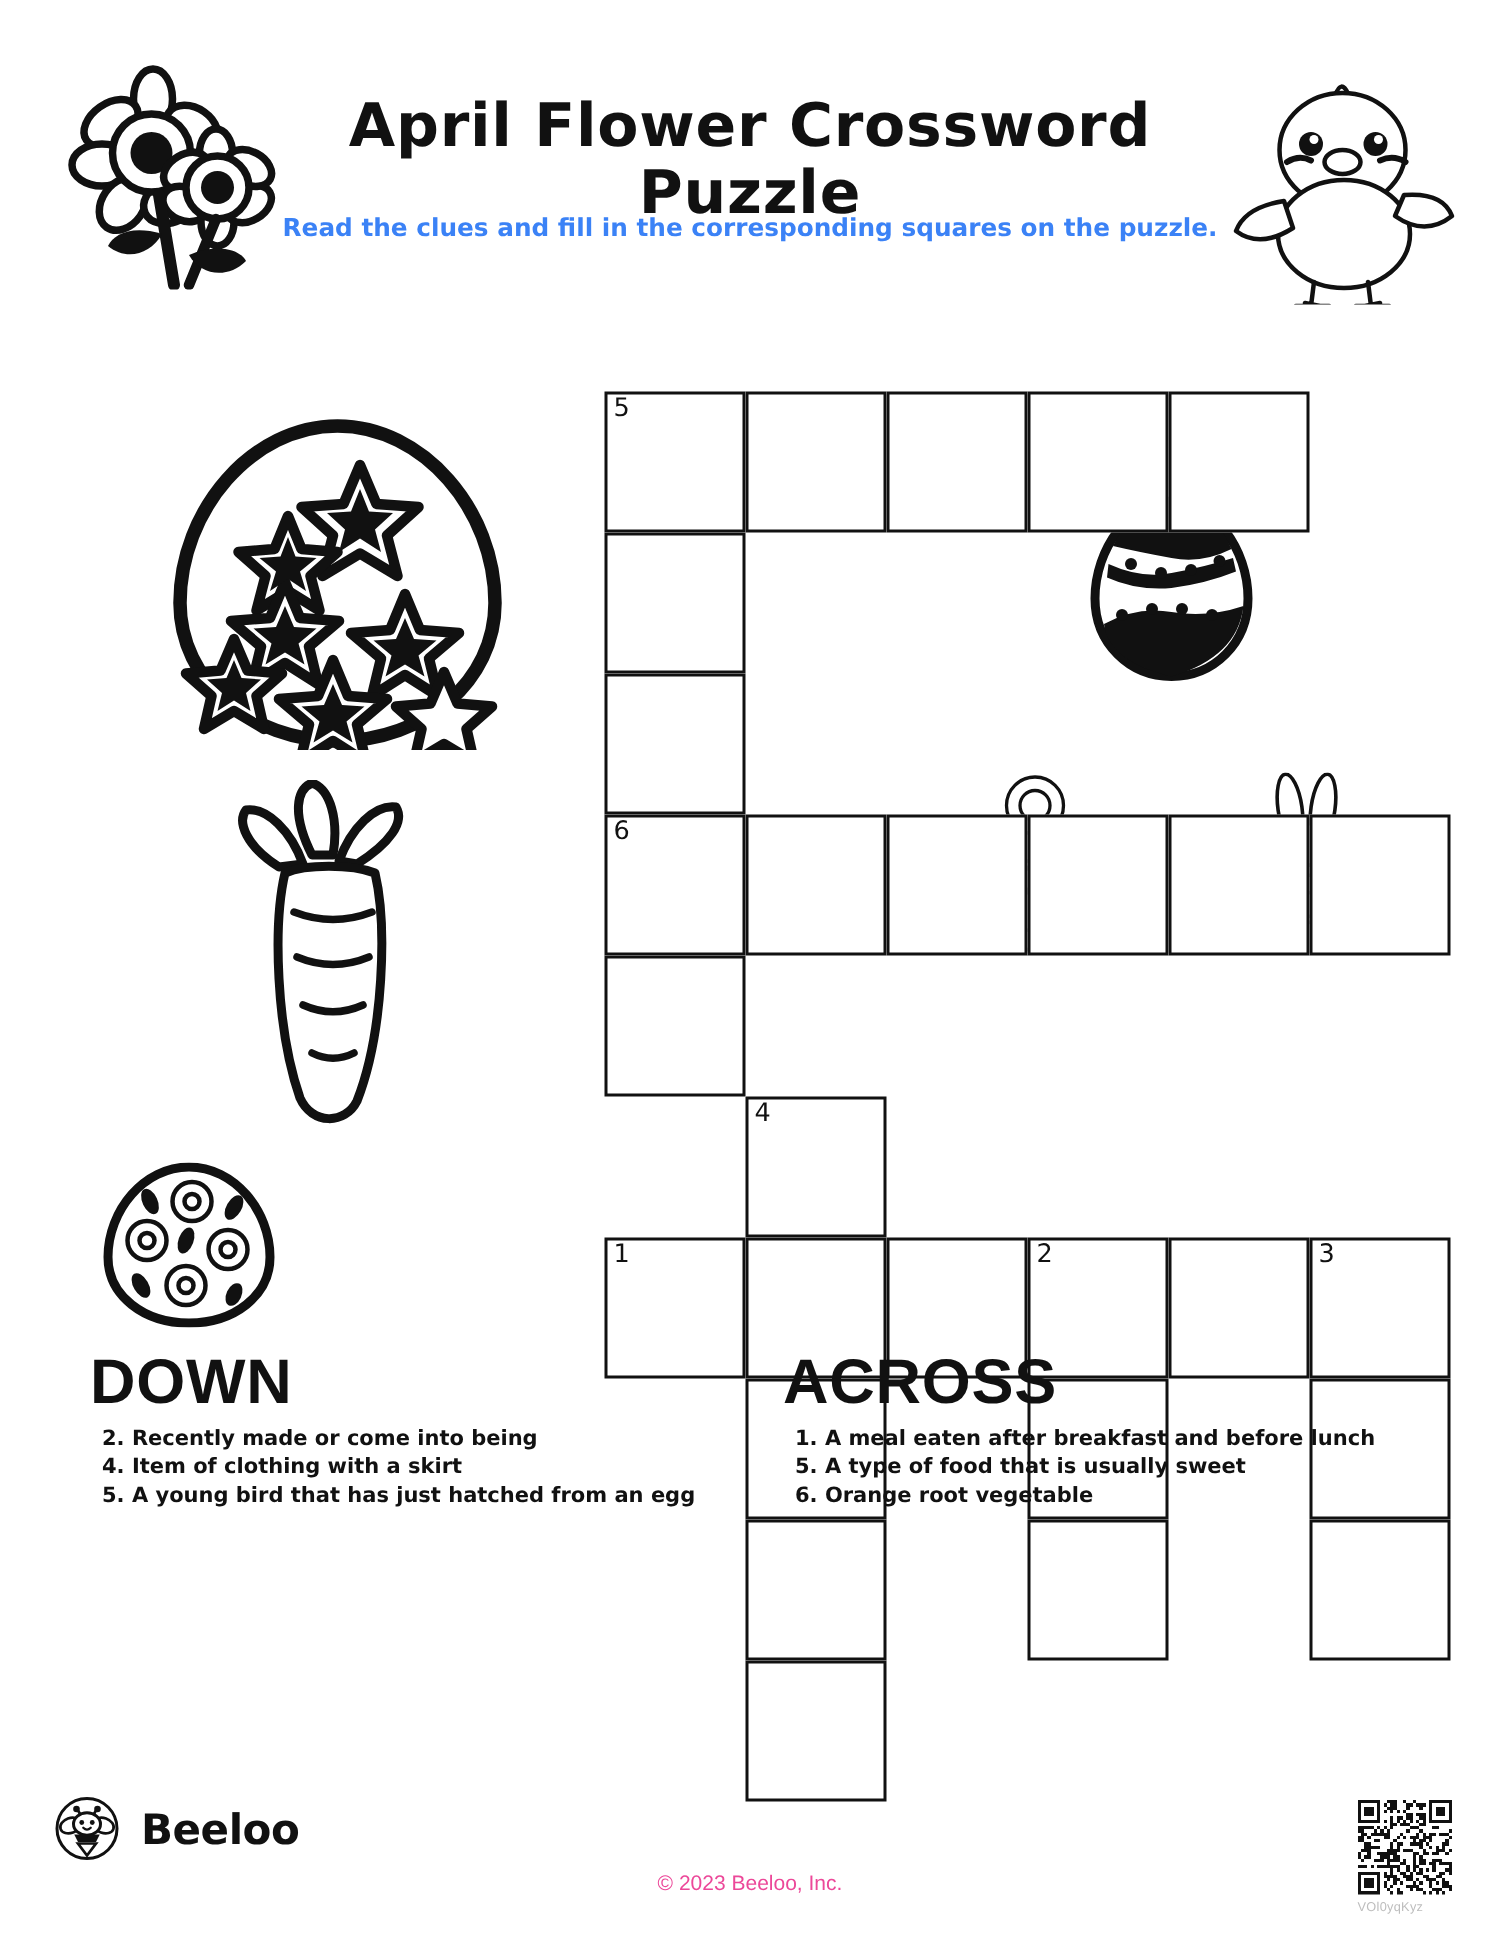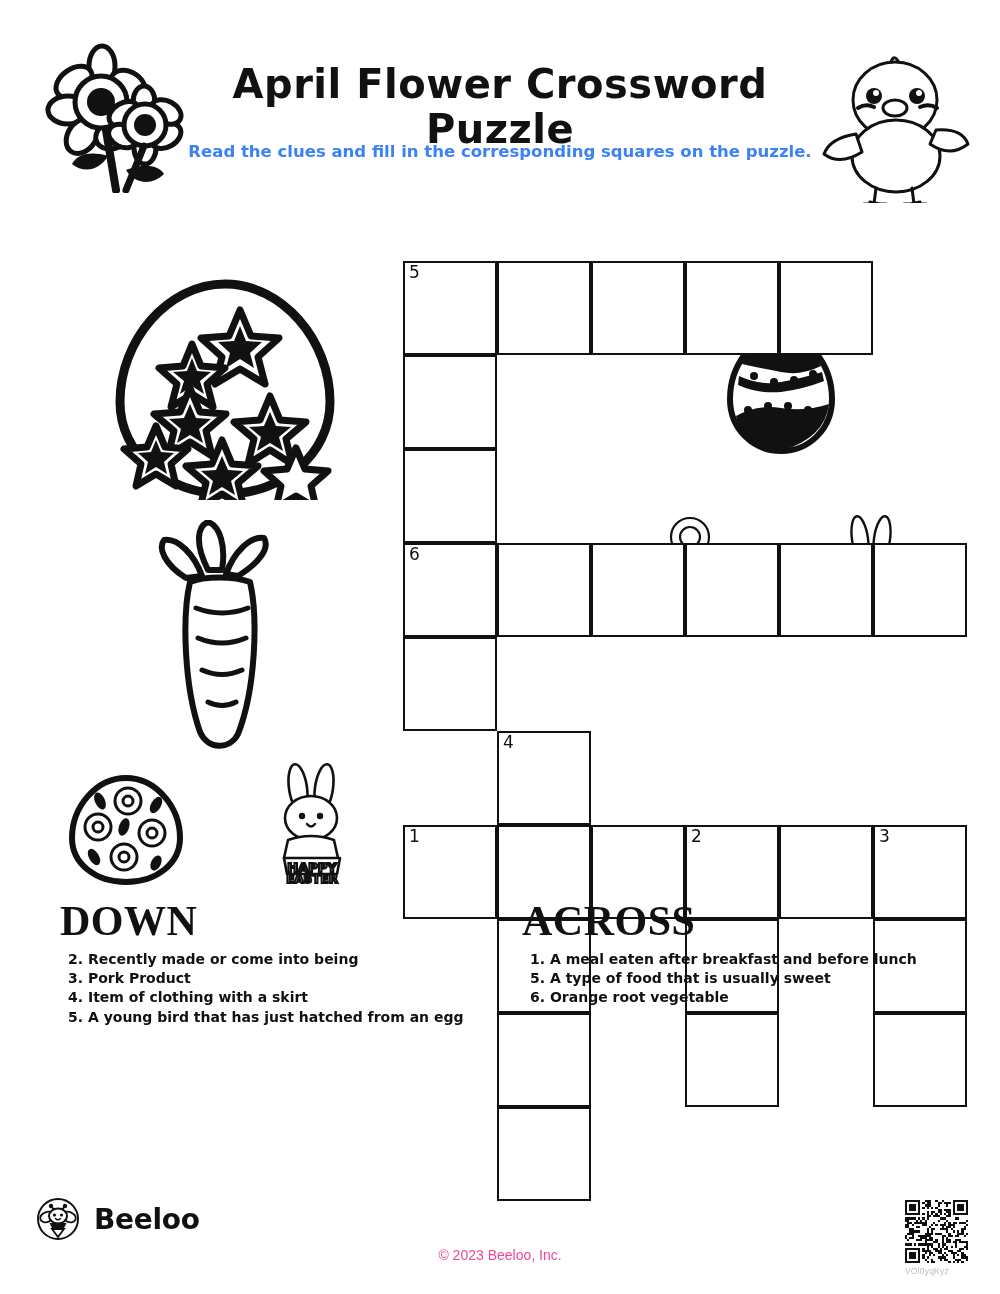--- a/index.html
+++ b/index.html
@@ -50,21 +50,21 @@
   .flower-pot{ left:634px; top:515px; width:115px; height:122px; }
   .bunny-sm  { left:838px; top:515px; width:66px; height:112px; }
 
   
   .clues { position:absolute; left:0; top:900px; width:1000px; height:290px; }
   .clue-col { position:absolute; top:0; }
   .col-down   { left:60px;  width:430px; }
   .col-across { left:522px; width:430px; }
   .clue-heading {
     font-size:42px; font-weight:700; color:#111; letter-spacing:0.5px;
-    font-family:Liberation Serif, serif; line-height:1.0;
+    font-family:Liberation Sans, sans-serif; line-height:1.0;
     margin-bottom:8px;
   }
   .clue-list { list-style:none; }
   .clue-item {
     font-size:14px; font-weight:700; color:#111; line-height:1.30;
     font-family:"DejaVu Sans", sans-serif;
     padding-left:26px; text-indent:-18px;
     margin-bottom:1px;
   }
   .col-across .clue-item { padding-left:24px; text-indent:-16px; }
@@ -208,36 +208,20 @@
       <g fill="#111">
         <ellipse cx="88" cy="30" rx="5" ry="9" transform="rotate(30 88 30)"></ellipse>
         <ellipse cx="32" cy="26" rx="5" ry="9" transform="rotate(-25 32 26)"></ellipse>
         <ellipse cx="56" cy="52" rx="5" ry="9" transform="rotate(20 56 52)"></ellipse>
         <ellipse cx="26" cy="82" rx="5" ry="9" transform="rotate(-30 26 82)"></ellipse>
         <ellipse cx="88" cy="88" rx="5" ry="8" transform="rotate(25 88 88)"></ellipse>
       </g>
     </svg>
   </div>
 
-  <div class="bunny-he">
-    <svg viewBox="0 0 100 122" width="100" height="122">
-      <g fill="#fff" stroke="#111" stroke-width="2.6" stroke-linejoin="round">
-        <ellipse cx="36" cy="26" rx="9" ry="24" transform="rotate(-8 36 26)"></ellipse>
-        <ellipse cx="62" cy="26" rx="9" ry="24" transform="rotate(8 62 26)"></ellipse>
-        <ellipse cx="49" cy="56" rx="26" ry="22"></ellipse>
-        <path d="M26 78 q23 -8 46 0 l4 18 q-27 8 -54 0 Z"></path>
-        <path d="M22 96 h56 l-3 16 h-50 Z"></path>
-      </g>
-      <circle cx="40" cy="54" r="3.2" fill="#111"></circle>
-      <circle cx="58" cy="54" r="3.2" fill="#111"></circle>
-      <path d="M45 62 q4 5 8 0" stroke="#111" stroke-width="2.4" fill="none" stroke-linecap="round"></path>
-      <text x="50" y="110" font-size="13" font-weight="700" text-anchor="middle" fill="#fff" stroke="#111" stroke-width="2.2" font-family="DejaVu Sans, sans-serif">HAPPY</text>
-      <text x="50" y="121" font-size="12" font-weight="700" text-anchor="middle" fill="#fff" stroke="#111" stroke-width="2" font-family="DejaVu Sans, sans-serif">EASTER</text>
-    </svg>
-  </div>
 
   <div class="grid-area">
 
     <div class="grid-deco egg-dark">
       <svg viewBox="0 0 110 125" width="110" height="125">
         <path d="M55 4 C83 4 106 36 106 69 C106 99 83 121 55 121 C27 121 4 99 4 69 C4 36 27 4 55 4 Z" fill="#fff" stroke="#111" stroke-width="6"></path>
         <path d="M16 34 C26 12 44 4 55 4 C68 4 86 14 95 36 q-20 10 -40 6 q-22 -4 -39 -8 Z" fill="#111"></path>
         <path d="M13 46 q22 10 42 6 q22 -4 41 -10 l2 9 q-20 8 -43 11 q-23 2 -43 -7 Z" fill="#111"></path>
         <path d="M10 86 q22 -12 45 -8 q24 4 48 -4 q-4 34 -48 47 q-42 -10 -45 -35 Z" fill="#111"></path>
         <g fill="#111">
@@ -339,21 +323,20 @@
         <div class="cell" style="left: 497px; top: 1107px; width: 94px; height: 94px;"></div>
       </div>
   </div>
 
   <div class="clues">
 
     <div class="clue-col col-down">
       <div class="clue-heading">DOWN</div>
       <ul class="clue-list" id="down-list">
           <li class="clue-item">2. Recently made or come into being</li>
-          <li class="clue-item">3. Pork Product</li>
           <li class="clue-item">4. Item of clothing with a skirt</li>
           <li class="clue-item">5. A young bird that has just hatched from an egg</li>
         </ul>
     </div>
 
     <div class="clue-col col-across">
       <div class="clue-heading">ACROSS</div>
       <ul class="clue-list" id="across-list">
           <li class="clue-item">1. A meal eaten after breakfast and before lunch</li>
           <li class="clue-item">5. A type of food that is usually sweet</li>

